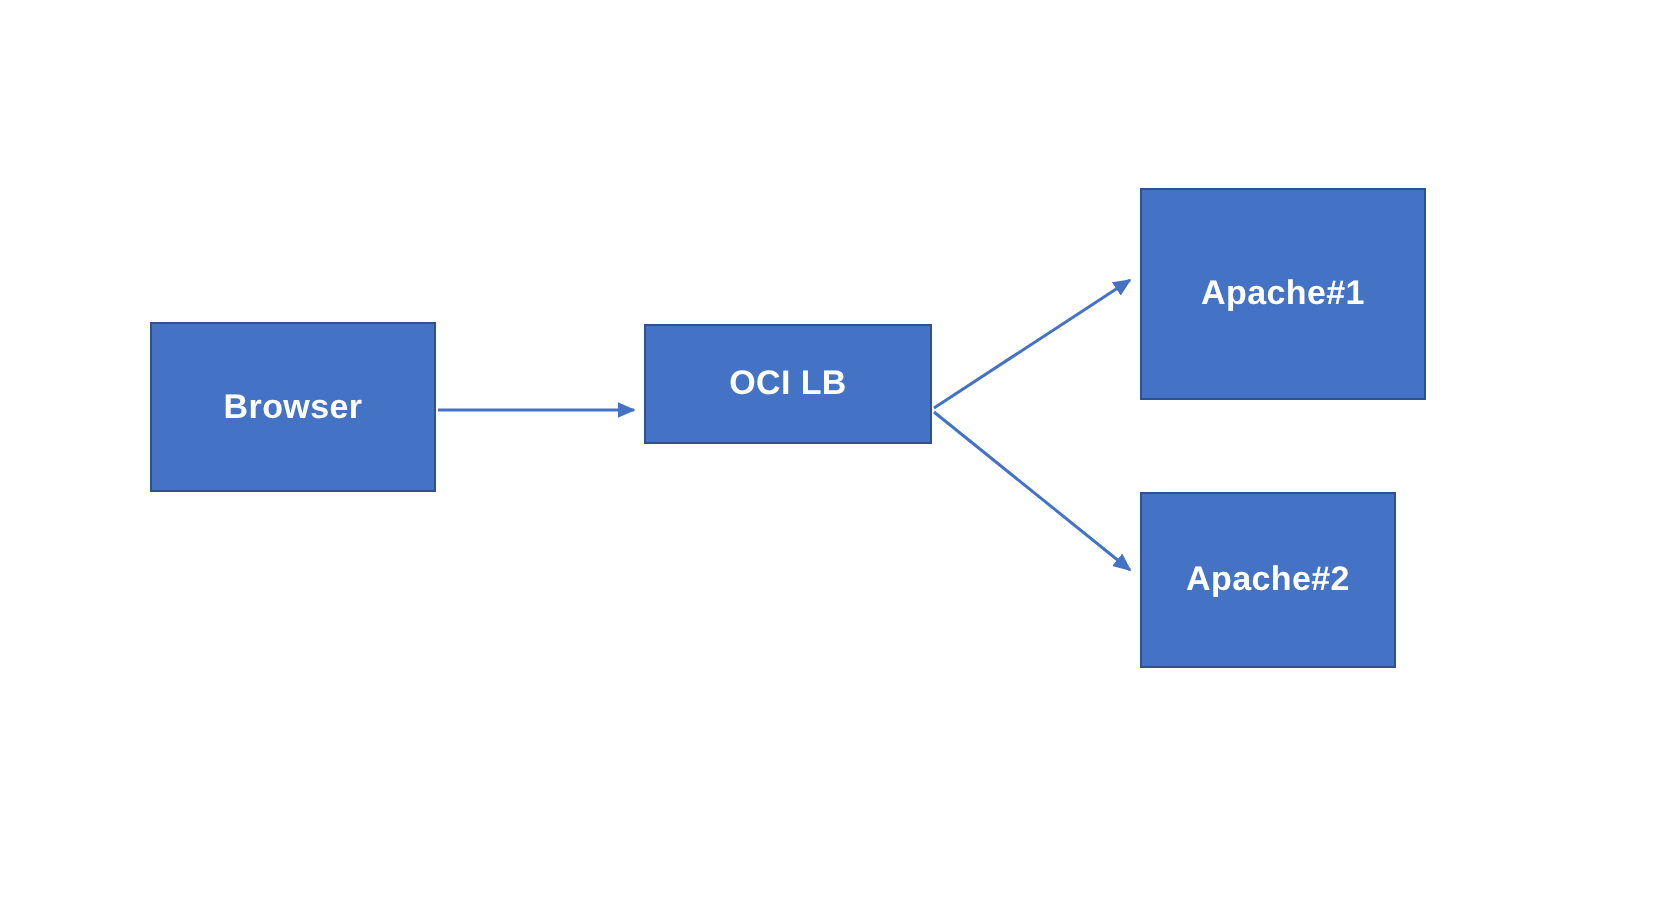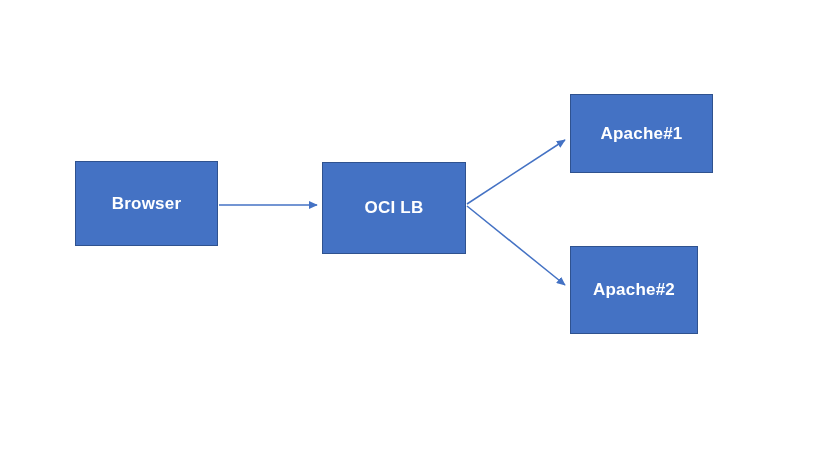--- a/index.html
+++ b/index.html
@@ -33,22 +33,22 @@
     text-align: center;
   }
   .node-label {
     color: #ffffff;
     font-size: 17px;
     font-weight: bold;
     letter-spacing: 0.2px;
     user-select: none;
   }
   #node-browser { left: 75px;  top: 161px; width: 143px; height: 85px; }
-  #node-oci-lb  { left: 322px; top: 162px; width: 144px; height: 92px; }
-  #node-apache1 { left: 570px; top: 94px;  width: 143px; height: 79px; }
+  #node-oci-lb  { left: 322px; top: 162px; width: 144px; height: 60px; }
+  #node-apache1 { left: 570px; top: 94px;  width: 143px; height: 106px; }
   #node-apache2 { left: 570px; top: 246px; width: 128px; height: 88px; }
 </style>
 </head>
 <body>
 
 <div class="canvas" style="background: rgb(255, 255, 255);">
 
   <svg class="edges-layer" width="828" height="457" viewBox="0 0 828 457" xmlns="http://www.w3.org/2000/svg">
     <defs>
       <marker id="arrowhead" markerWidth="10" markerHeight="8" refX="8.2" refY="4" orient="auto" markerUnits="userSpaceOnUse">

